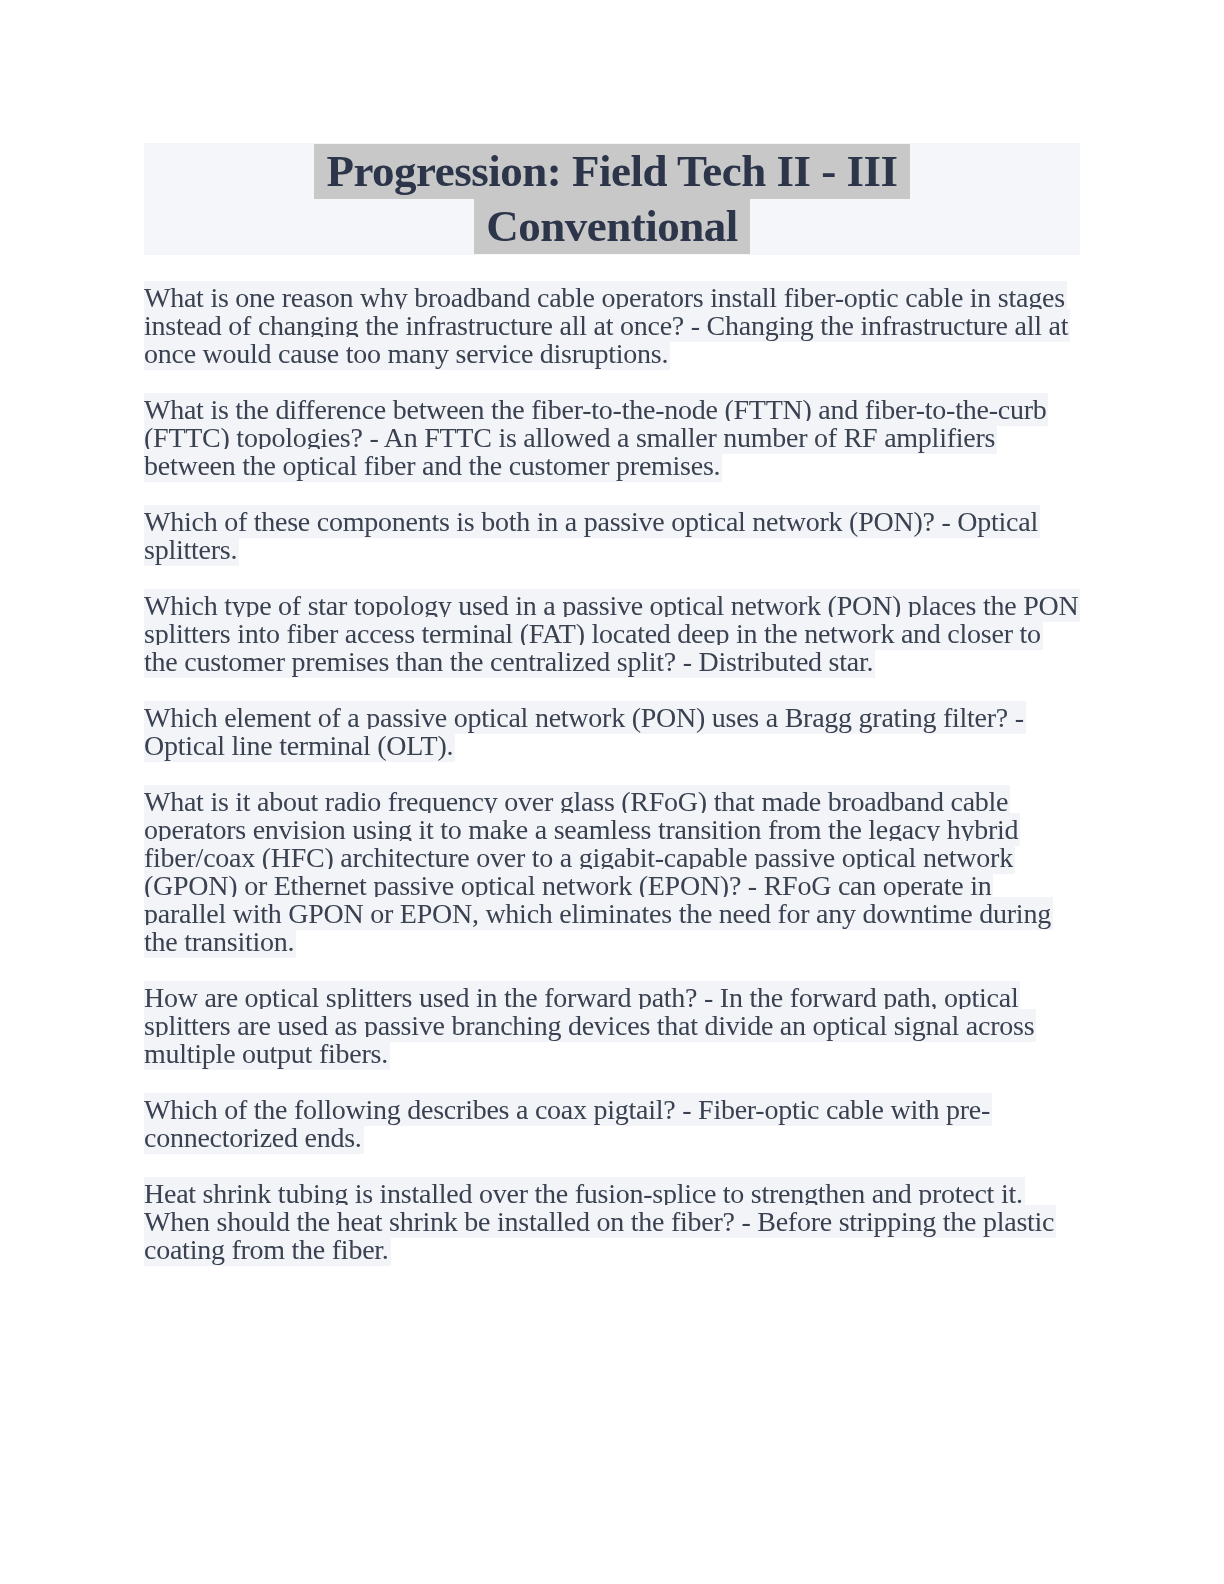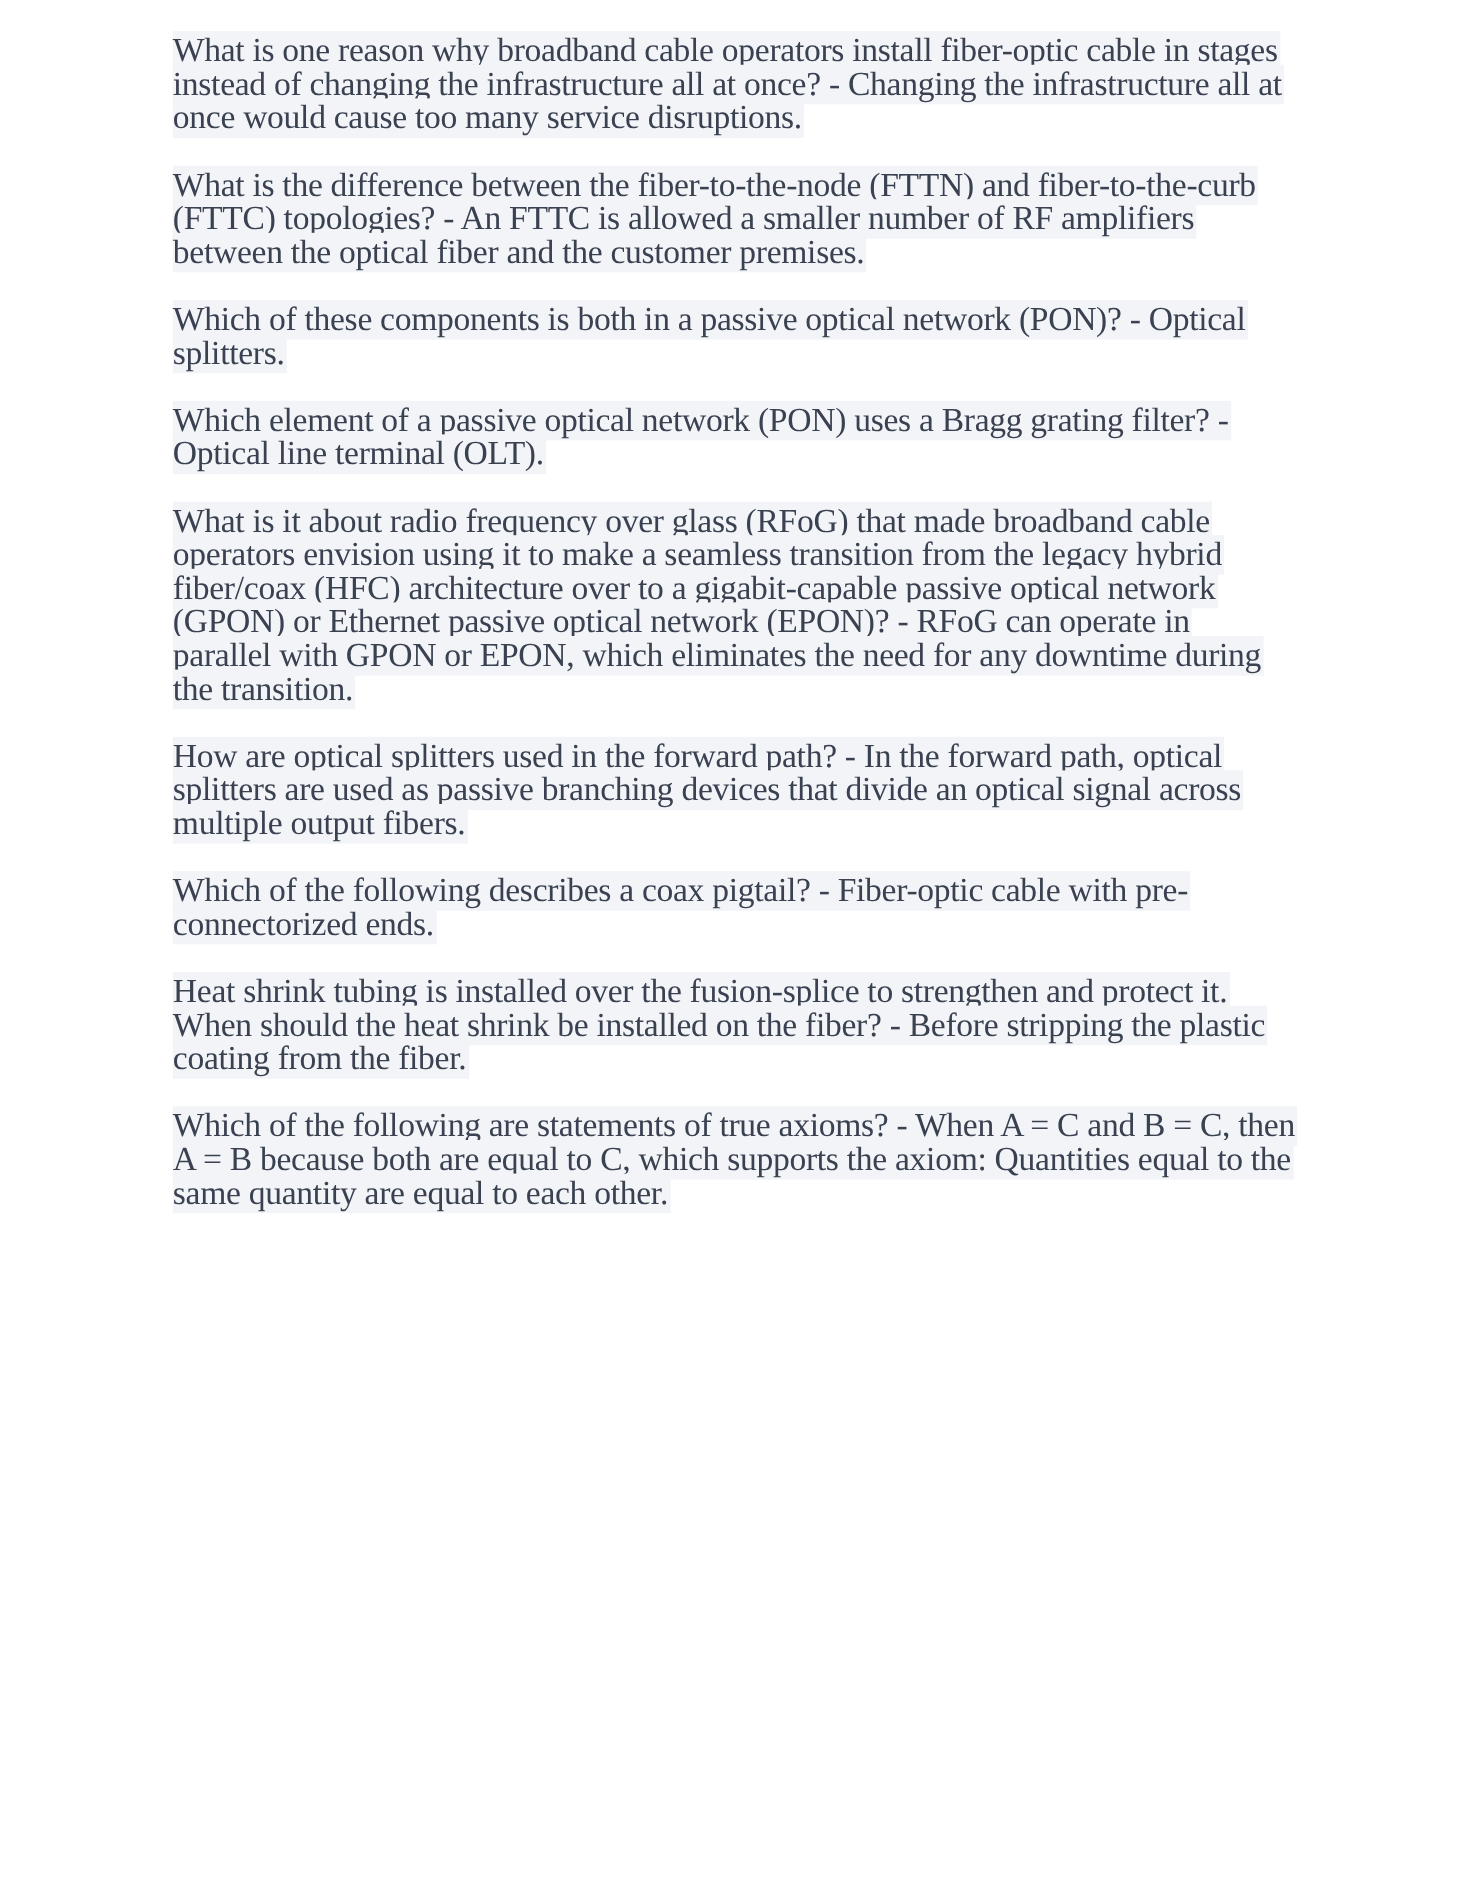--- a/index.html
+++ b/index.html
@@ -56,26 +56,34 @@
     -webkit-box-decoration-break: clone;
     box-decoration-break: clone;
     padding: 1px 2px 1px 0;
   }
 </style>
 </head>
 <body>
 
 <div class="page">
 
+  <div class="title-banner">
+    <div class="title-line">
+      <span class="hl-title">Progression: Field Tech II - III</span>
+    </div>
+    <div class="title-line">
+      <span class="hl-title">Conventional</span>
+    </div>
+  </div>
 
   <div class="content">
     <p class="qa-paragraph"><span class="hl-line">What is one reason why broadband cable operators install fiber-optic cable in stages instead of changing the infrastructure all at once? - Changing the infrastructure all at once would cause too many service disruptions.</span></p>
     <p class="qa-paragraph"><span class="hl-line">What is the difference between the fiber-to-the-node (FTTN) and fiber-to-the-curb (FTTC) topologies? - An FTTC is allowed a smaller number of RF amplifiers between the optical fiber and the customer premises.</span></p>
     <p class="qa-paragraph"><span class="hl-line">Which of these components is both in a passive optical network (PON)? - Optical splitters.</span></p>
+    <p class="qa-paragraph"><span class="hl-line">Which type of star topology used in a passive optical network (PON) places the PON splitters into fiber access terminal (FAT) located deep in the network and closer to the customer premises than the centralized split? - Distributed star.</span></p>
     <p class="qa-paragraph"><span class="hl-line">Which element of a passive optical network (PON) uses a Bragg grating filter? - Optical line terminal (OLT).</span></p>
     <p class="qa-paragraph"><span class="hl-line">What is it about radio frequency over glass (RFoG) that made broadband cable operators envision using it to make a seamless transition from the legacy hybrid fiber/coax (HFC) architecture over to a gigabit-capable passive optical network (GPON) or Ethernet passive optical network (EPON)? - RFoG can operate in parallel with GPON or EPON, which eliminates the need for any downtime during the transition.</span></p>
     <p class="qa-paragraph"><span class="hl-line">How are optical splitters used in the forward path? - In the forward path, optical splitters are used as passive branching devices that divide an optical signal across multiple output fibers.</span></p>
     <p class="qa-paragraph"><span class="hl-line">Which of the following describes a coax pigtail? - Fiber-optic cable with pre-connectorized ends.</span></p>
     <p class="qa-paragraph"><span class="hl-line">Heat shrink tubing is installed over the fusion-splice to strengthen and protect it. When should the heat shrink be installed on the fiber? - Before stripping the plastic coating from the fiber.</span></p>
-    <p class="qa-paragraph"><span class="hl-line">Which of the following are statements of true axioms? - When A = C and B = C, then A = B because both are equal to C, which supports the axiom: Quantities equal to the same quantity are equal to each other.</span></p>
   </div>
 
 </div>
 
 </body></html>

